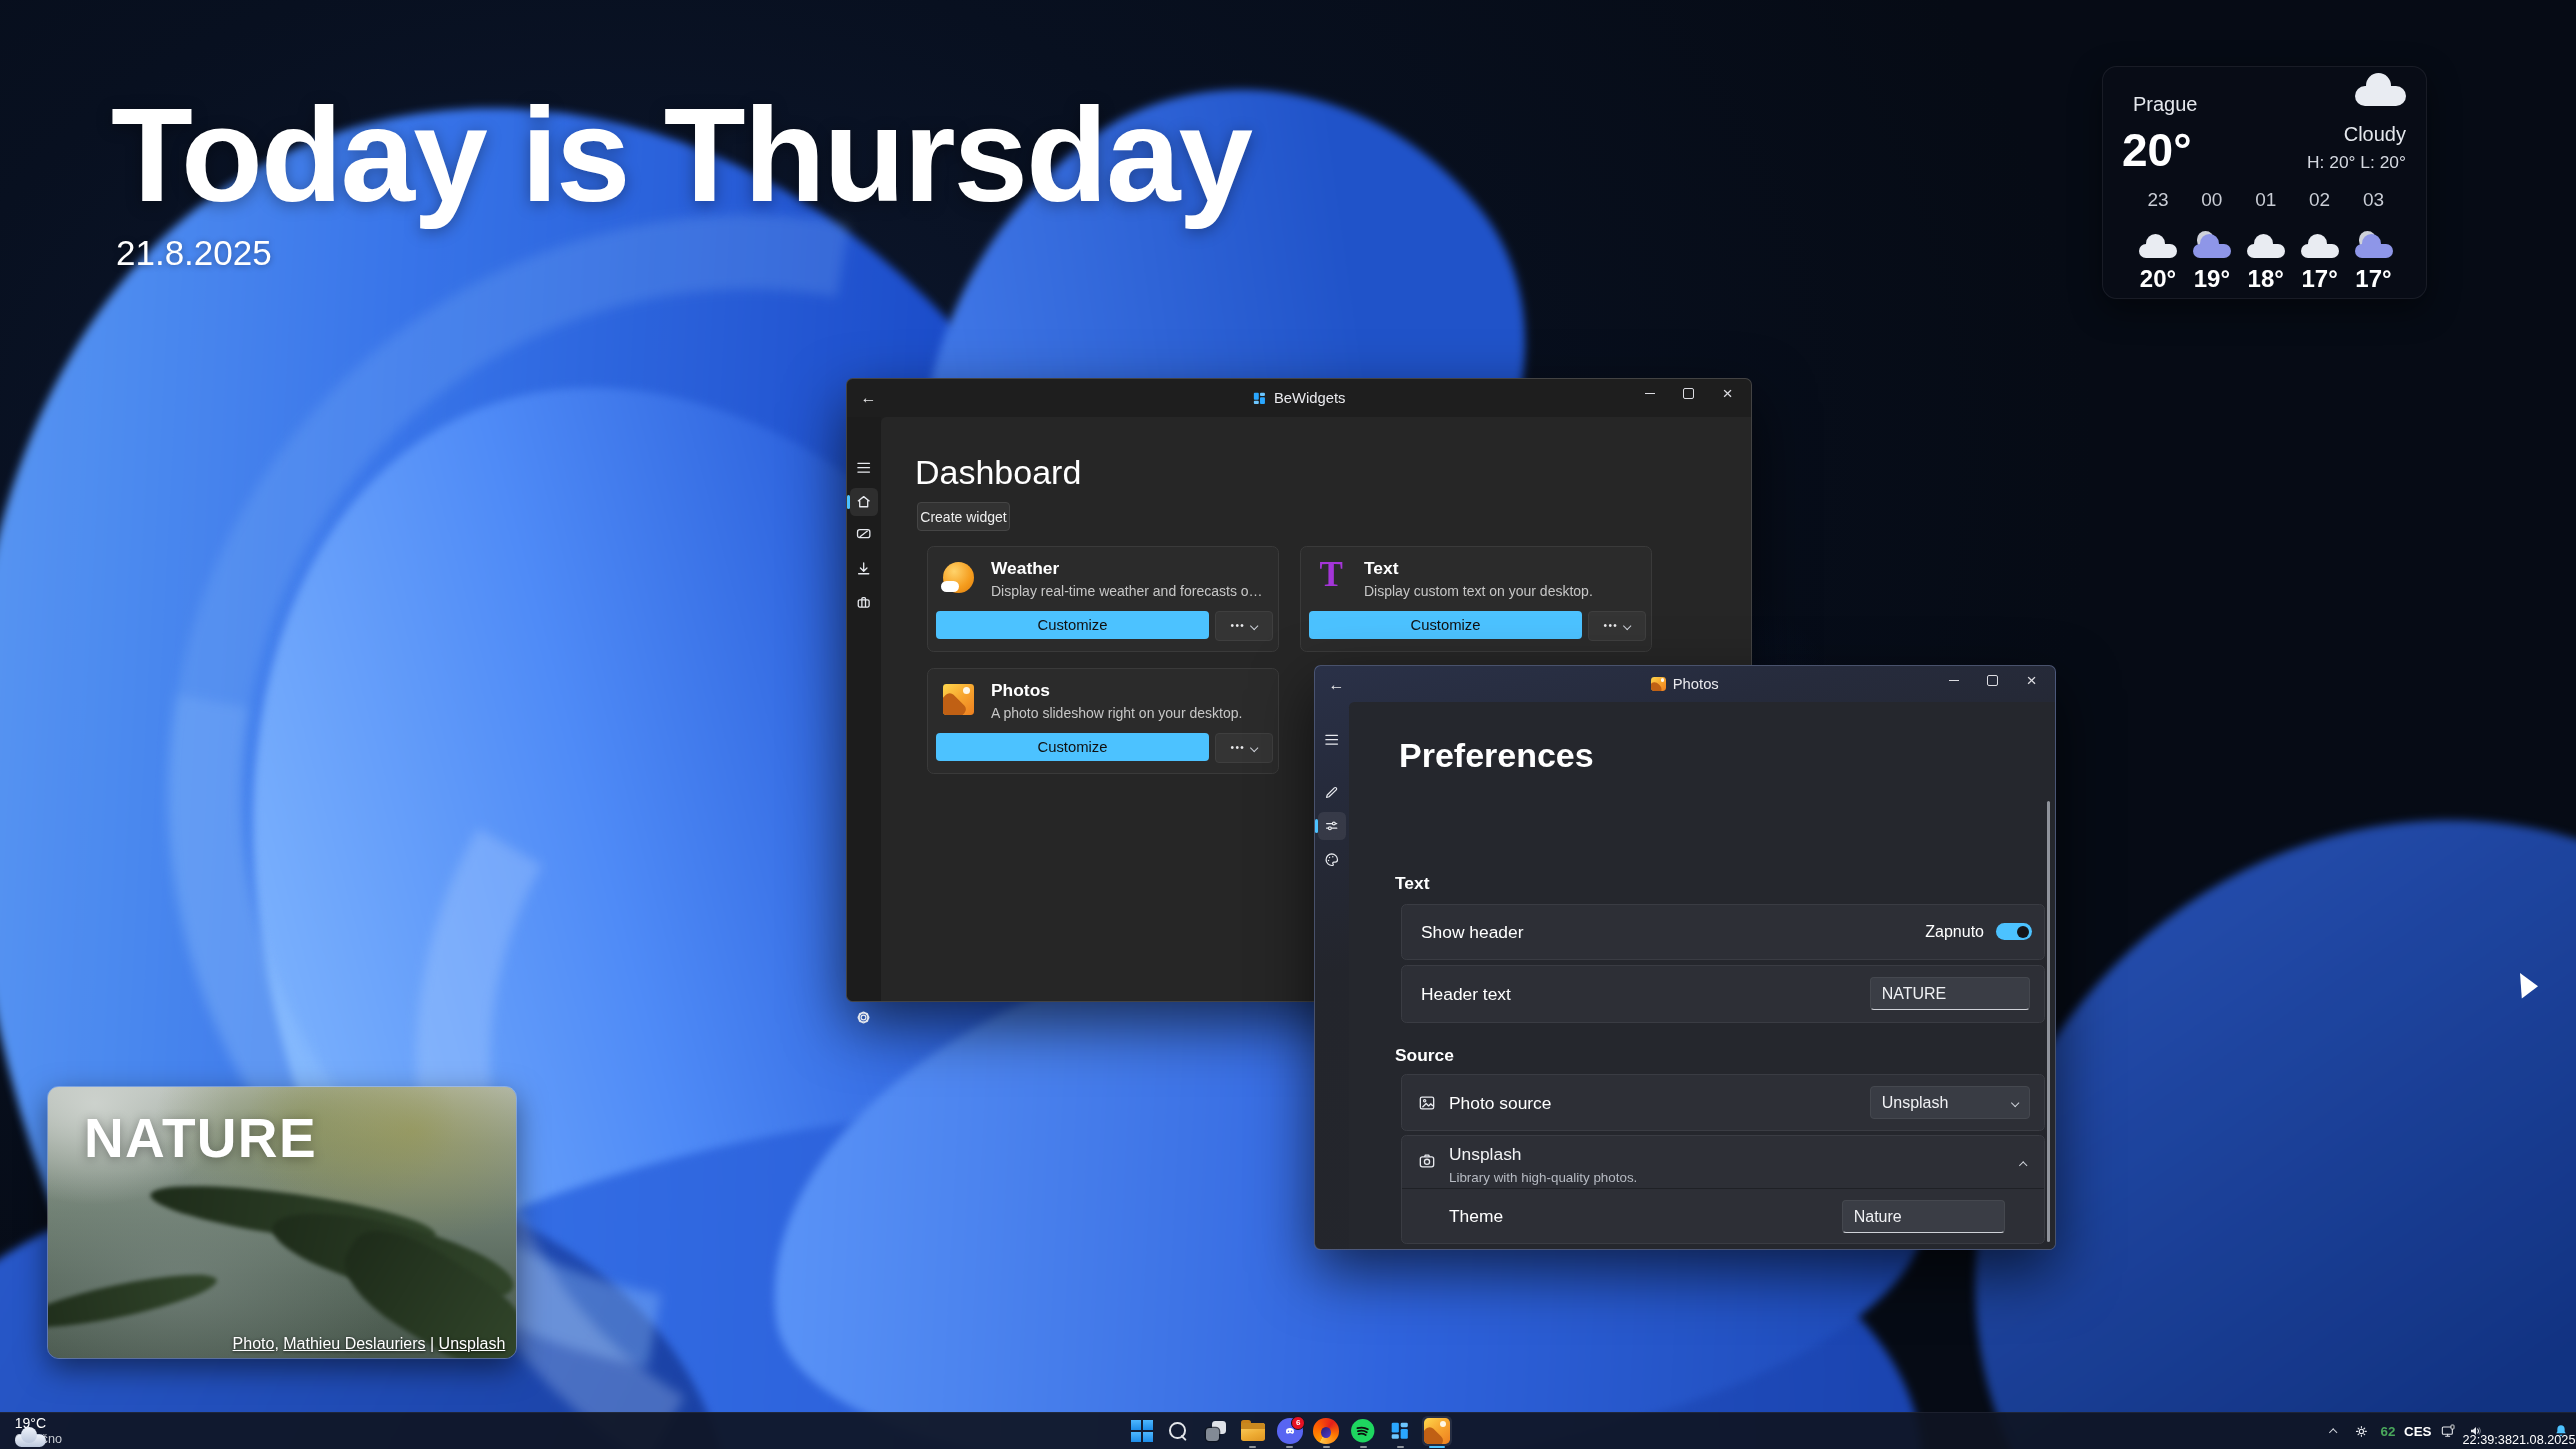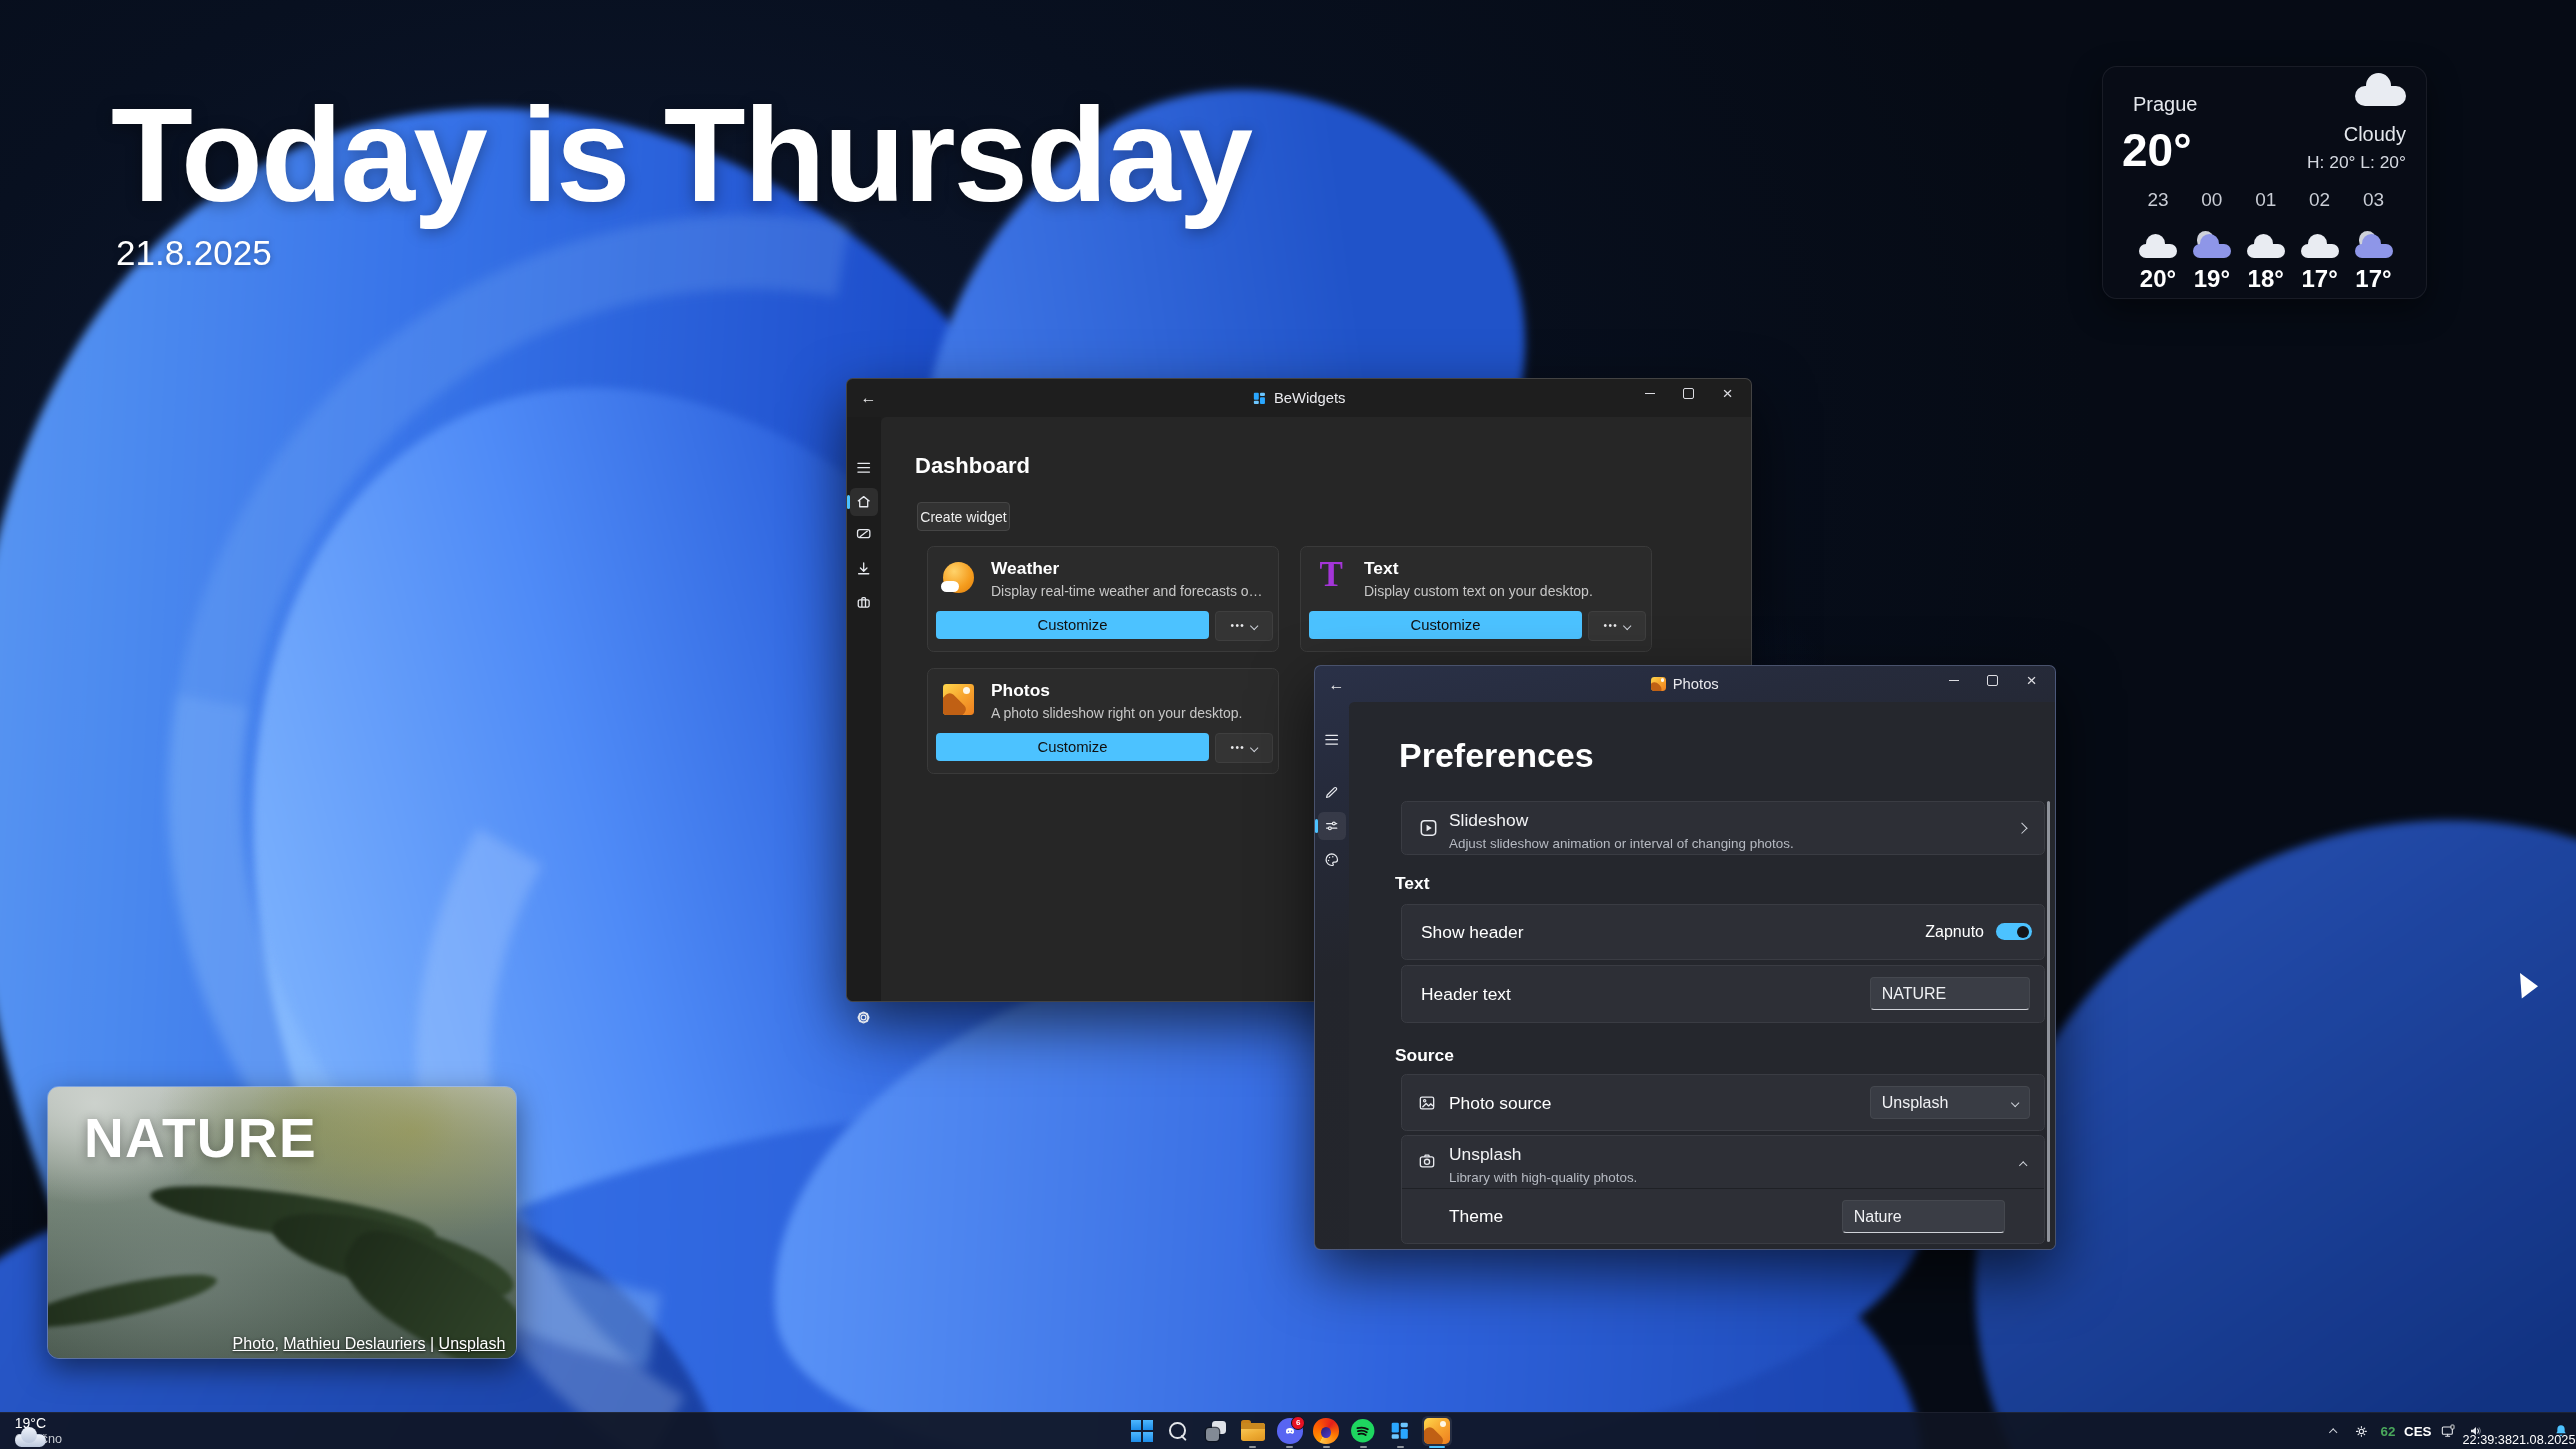--- a/index.html
+++ b/index.html
@@ -89,21 +89,21 @@
   .sbtn .pill{position:absolute;left:-2.7px;top:7.4px;width:3.4px;height:13.4px;border-radius:2px;background:#4cc2ff;display:none}
   .sbtn.sel .pill{display:block}
   .chev{display:inline-block;width:7.4px;height:7.4px;border-right:1.6px solid #cfd3da;border-bottom:1.6px solid #cfd3da}
   .chev.down{transform:rotate(45deg)}.chev.up{transform:rotate(-135deg)}.chev.right{transform:rotate(-45deg)}
   .chev.sm{width:5.4px;height:5.4px;border-width:1.3px}
   
   .bww{left:846px;top:378px;width:904px;height:622px;background:#1e1e1e;border:0.7px solid rgba(130,130,130,.38)}
   .bww .side{position:absolute;left:0;top:38px;bottom:0;width:34px;background:#1c1c1c;border-radius:0 0 0 6.7px}
   .bww .sbtn.sel{background:#2e2e2e}
   .bw-content{position:absolute;left:34px;top:38px;right:0;bottom:0;background:#262626;border-radius:5.4px 0 6px 0}
-  .bw-h1{position:absolute;left:34px;top:36px;font-size:22px;font-weight:700}
+  .bw-h1{position:absolute;left:34px;top:36px;font-size:34px;font-weight:400}
   .bw-create{position:absolute;left:36px;top:85px;width:91px;height:27px;background:#323232;
     border:0.7px solid #454545;border-radius:4px;display:flex;align-items:center;justify-content:center;font-size:14px;color:#eee}
   .card{position:absolute;width:350px;height:104px;background:#2b2b2b;border:0.7px solid #3a3a3a;border-radius:6.7px}
   .card .ttl{position:absolute;left:63px;top:10.7px;font-size:17.4px;font-weight:700}
   .card .dsc{position:absolute;left:63px;top:36px;right:9.4px;font-size:14px;color:#c7c7c7;
     white-space:nowrap;overflow:hidden;text-overflow:ellipsis}
   .card .cust{position:absolute;left:8px;top:64px;width:273px;height:27.5px;background:#4cc2ff;border-radius:4px;
     display:flex;align-items:center;justify-content:center;font-size:14.8px;color:#101010}
   .card .more{position:absolute;left:287px;top:64px;width:56px;height:27.5px;background:#343434;border:0.7px solid #3f3f3f;
     border-radius:4px;display:flex;align-items:center;justify-content:center;gap:6px}
@@ -405,33 +405,20 @@
             <path d="M12 4a8 8 0 1 0 .5 16c1.9 0 2-1.3 1.3-2.2-.8-1-.3-2.5 1.3-2.5h1.7A3.3 3.3 0 0 0 20 12a8 8 0 0 0-8-8Z" fill="none" stroke="#e7e9ee" stroke-width="1.7"></path>
             <circle cx="9" cy="9" r="1" fill="#e7e9ee"></circle>
             <circle cx="13.5" cy="7.8" r="1" fill="#e7e9ee"></circle>
             <circle cx="7.6" cy="13" r="1" fill="#e7e9ee"></circle>
           </svg>
       </div>
     </div>
     <div class="ph-content">
       <div class="ph-h1">Preferences</div>
 
-      <div class="ph-card" style="top:99px;height:52px">
-        <span class="ricon">
-          <svg width="23" height="23" viewBox="0 0 24 24">
-              <rect x="4.5" y="4.5" width="15" height="15" rx="3.5" fill="none" stroke="#e7e9ee" stroke-width="1.6"></rect>
-              <path d="M10 8.6 15.4 12 10 15.4Z" fill="#e7e9ee"></path>
-            </svg>
-        </span>
-        <div style="position:absolute;left:47px;top:8px">
-          <div class="rowtitle">Slideshow</div>
-          <div class="rowdesc">Adjust slideshow animation or interval of changing photos.</div>
-        </div>
-        <span class="chev right" style="position:absolute;right:17.4px;top:21.5px"></span>
-      </div>
 
       <div class="ph-sec" style="top:171px">Text</div>
 
       <div class="ph-card" style="top:202px;height:54px">
         <div class="rlabel">Show header</div>
         <span style="position:absolute;right:60px;top:50%;transform:translateY(-50%);font-size:16px">Zapnuto</span>
         <span class="toggle" style="right:12px;top:18px"></span>
       </div>
 
       <div class="ph-card" style="top:263px;height:56px">

